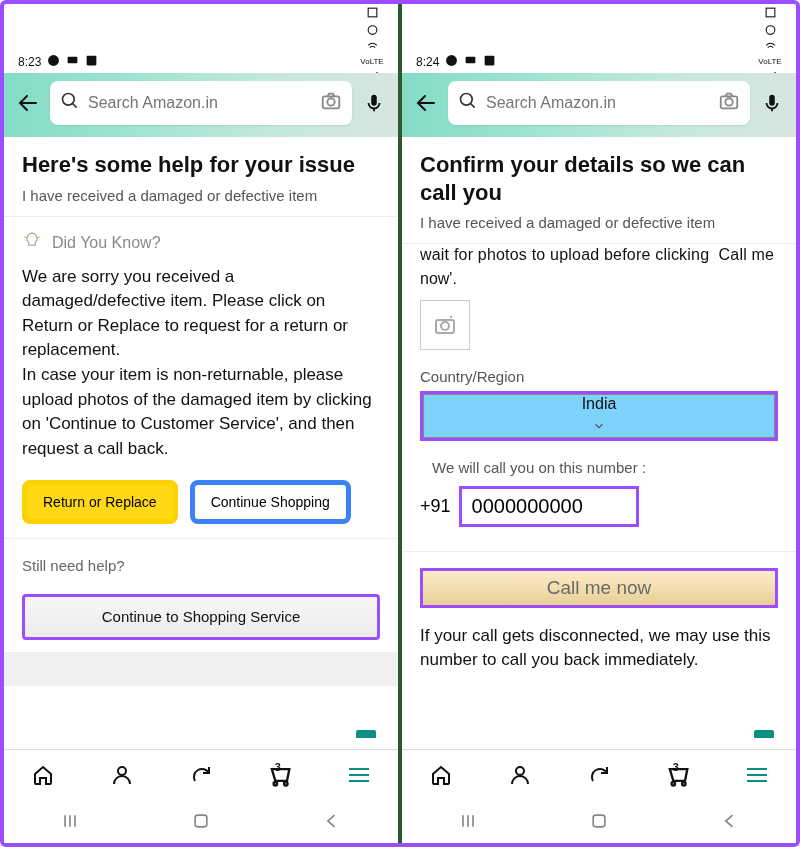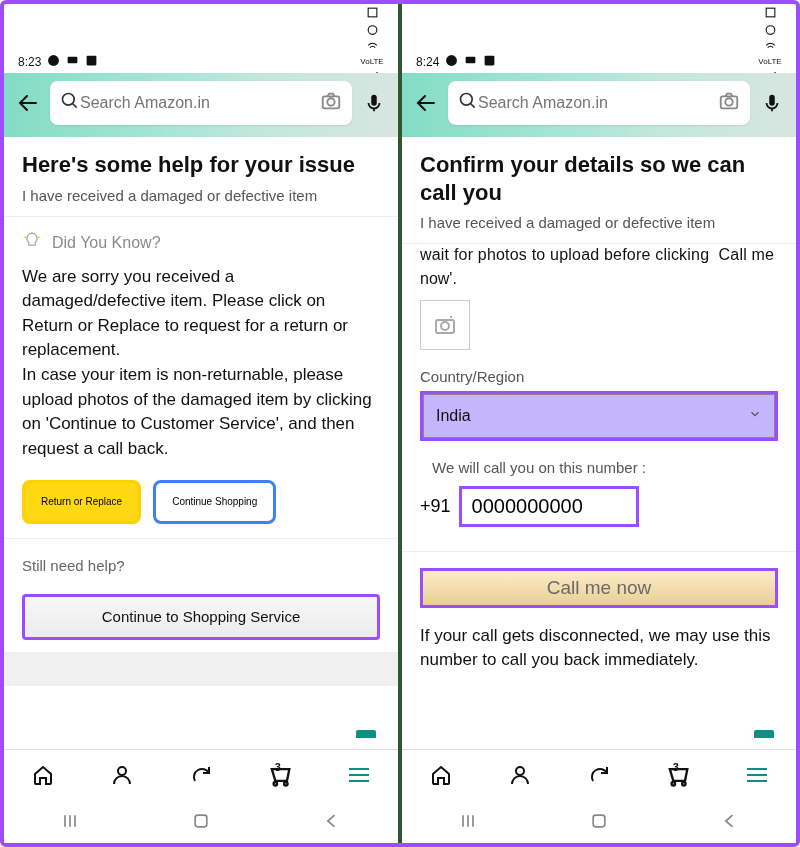--- a/index.html
+++ b/index.html
@@ -8,51 +8,51 @@
   .screen { width: 396px; display: flex; flex-direction: column; background: #fff; position: relative; margin-top: 47px; }
   .divider { width: 4px; background: #2d5a2d; }
 
   .status-bar { height: 22px; display: flex; justify-content: space-between; align-items: center; padding: 0 14px; font-size: 12px; color: #111; background: #fff; }
   .status-right { display: flex; align-items: center; gap: 4px; flex-direction: column; }
   .status-right svg { width: 13px; height: 13px; }
 
   .header-gradient { background: linear-gradient(to right, #84dcc6, #a0e4d0, #c2e8dc, #d8e5e0); padding: 8px 12px 12px 12px; }
   .header-row { display: flex; align-items: center; gap: 10px; }
   .back-btn { width: 24px; height: 24px; display:flex; align-items:center; justify-content:center; cursor:pointer; }
-  .search-box { flex: 1; background: #fff; border-radius: 8px; height: 44px; display: flex; align-items: center; padding: 0 10px; box-shadow: 0 1px 2px rgba(0,0,0,0.08); }
+  .search-box { flex: 1; background: #fff; border-radius: 8px; height: 44px; display: flex; align-items: center; padding: 0 10px; gap: 8px; box-shadow: 0 1px 2px rgba(0,0,0,0.08); }
   .search-box input { flex:1; border:none; outline:none; font-size: 16px; color:#777; background: transparent; }
   .mic-btn { width: 24px; height: 24px; display:flex; align-items:center; justify-content:center; cursor:pointer; }
 
   .content { flex: 1; overflow: hidden; background: #fff; }
   .title-block { padding: 14px 18px 12px 18px; border-bottom: 1px solid #eee; }
   .page-title { font-size: 22px; font-weight: 700; color: #111; margin-bottom: 8px; line-height: 1.25; }
   .subtitle { font-size: 15px; color: #555; }
 
   .info-block { padding: 14px 18px; border-bottom: 1px solid #eee; }
   .dyk-head { display: flex; align-items: center; gap: 10px; margin-bottom: 10px; color: #8a8a8a; font-size: 16px; }
   .body-text { font-size: 17px; line-height: 1.45; color: #111; white-space: pre-line; }
 
   .button-row { display: flex; gap: 12px; margin-top: 18px; }
-  .btn { height: 44px; border-radius: 8px; border: 3px solid #3b82f6; display:flex; align-items:center; justify-content:center; font-size: 10px; cursor:pointer; padding: 0 16px; }
+  .btn { height: 44px; border-radius: 8px; border: 5px solid #3b82f6; display:flex; align-items:center; justify-content:center; font-size: 14px; cursor:pointer; padding: 0 16px; }
   .btn-yellow { background: #ffd814; border-color: #fcd200; font-weight: 500; }
   .btn-white { background: #fff; }
 
   .still-help { padding: 18px 18px 12px 18px; }
   .still-label { color: #666; font-size: 15px; margin-bottom: 20px; }
   .continue-cs { width: 100%; height: 46px; border: 3px solid #9b4dff; border-radius: 4px; background: linear-gradient(#f7f7f7,#ececec); font-size: 15px; color:#111; display:flex; align-items:center; justify-content:center; cursor:pointer; }
 
   .gray-strip { height: 34px; background: #f0f0f0; }
   .accent-tab { position: absolute; bottom: 105px; right: 22px; width: 20px; height: 8px; background: #0d8f84; border-radius: 2px 2px 0 0; }
 
   
   .truncated-line { padding: 6px 18px 0 18px; font-size: 16px; color: #111; }
   .photo-tile { margin: 12px 18px 18px 18px; width: 50px; height: 50px; border:1px solid #ccc; display:flex; align-items:center; justify-content:center; color:#888; cursor:pointer; }
   .field-label { padding: 0 18px; font-size: 15px; color: #555; margin-bottom: 6px; }
   .select-wrap { margin: 0 18px 18px 18px; border: 3px solid #9b4dff; }
-  .select-inner { height: 44px; background: #c4b5fd; border:1px solid #888; display:flex; align-items:center; justify-content:space-between; padding: 0 12px; font-size: 16px; color:#111; cursor:pointer; }
+  .select-inner { height: 44px; background: #7dd3fc; border:1px solid #888; display:flex; align-items:center; justify-content:space-between; padding: 0 12px; font-size: 16px; color:#111; cursor:pointer;flex-direction:column; }
   .phone-label { padding: 0 30px; font-size: 15px; color: #555; margin-bottom: 10px; }
   .phone-row { padding: 0 18px 24px 18px; display:flex; align-items:center; gap:8px; font-size:18px; }
   .phone-input { border: 3px solid #9b4dff; padding: 6px 10px; font-size: 20px; width: 180px; background:#fff; }
 
   .call-section { padding: 16px 18px; border-top: 1px solid #eee; }
   .call-btn { width: 100%; height: 40px; border: 3px solid #9b4dff; background: linear-gradient(#fdecc8, #e9cf96); font-size: 19px; color: #6a6a6a; display:flex; align-items:center; justify-content:center; cursor:pointer; margin-bottom: 16px; }
   .disconnect-text { font-size: 17px; color: #111; line-height: 1.4; }
 
   .app-tabs { height: 50px; border-top: 1px solid #ddd; display:flex; justify-content:space-around; align-items:center; background:#fff; }
   .tab-item { width: 36px; height: 36px; display:flex; align-items:center; justify-content:center; color:#111; cursor:pointer; position:relative; }

